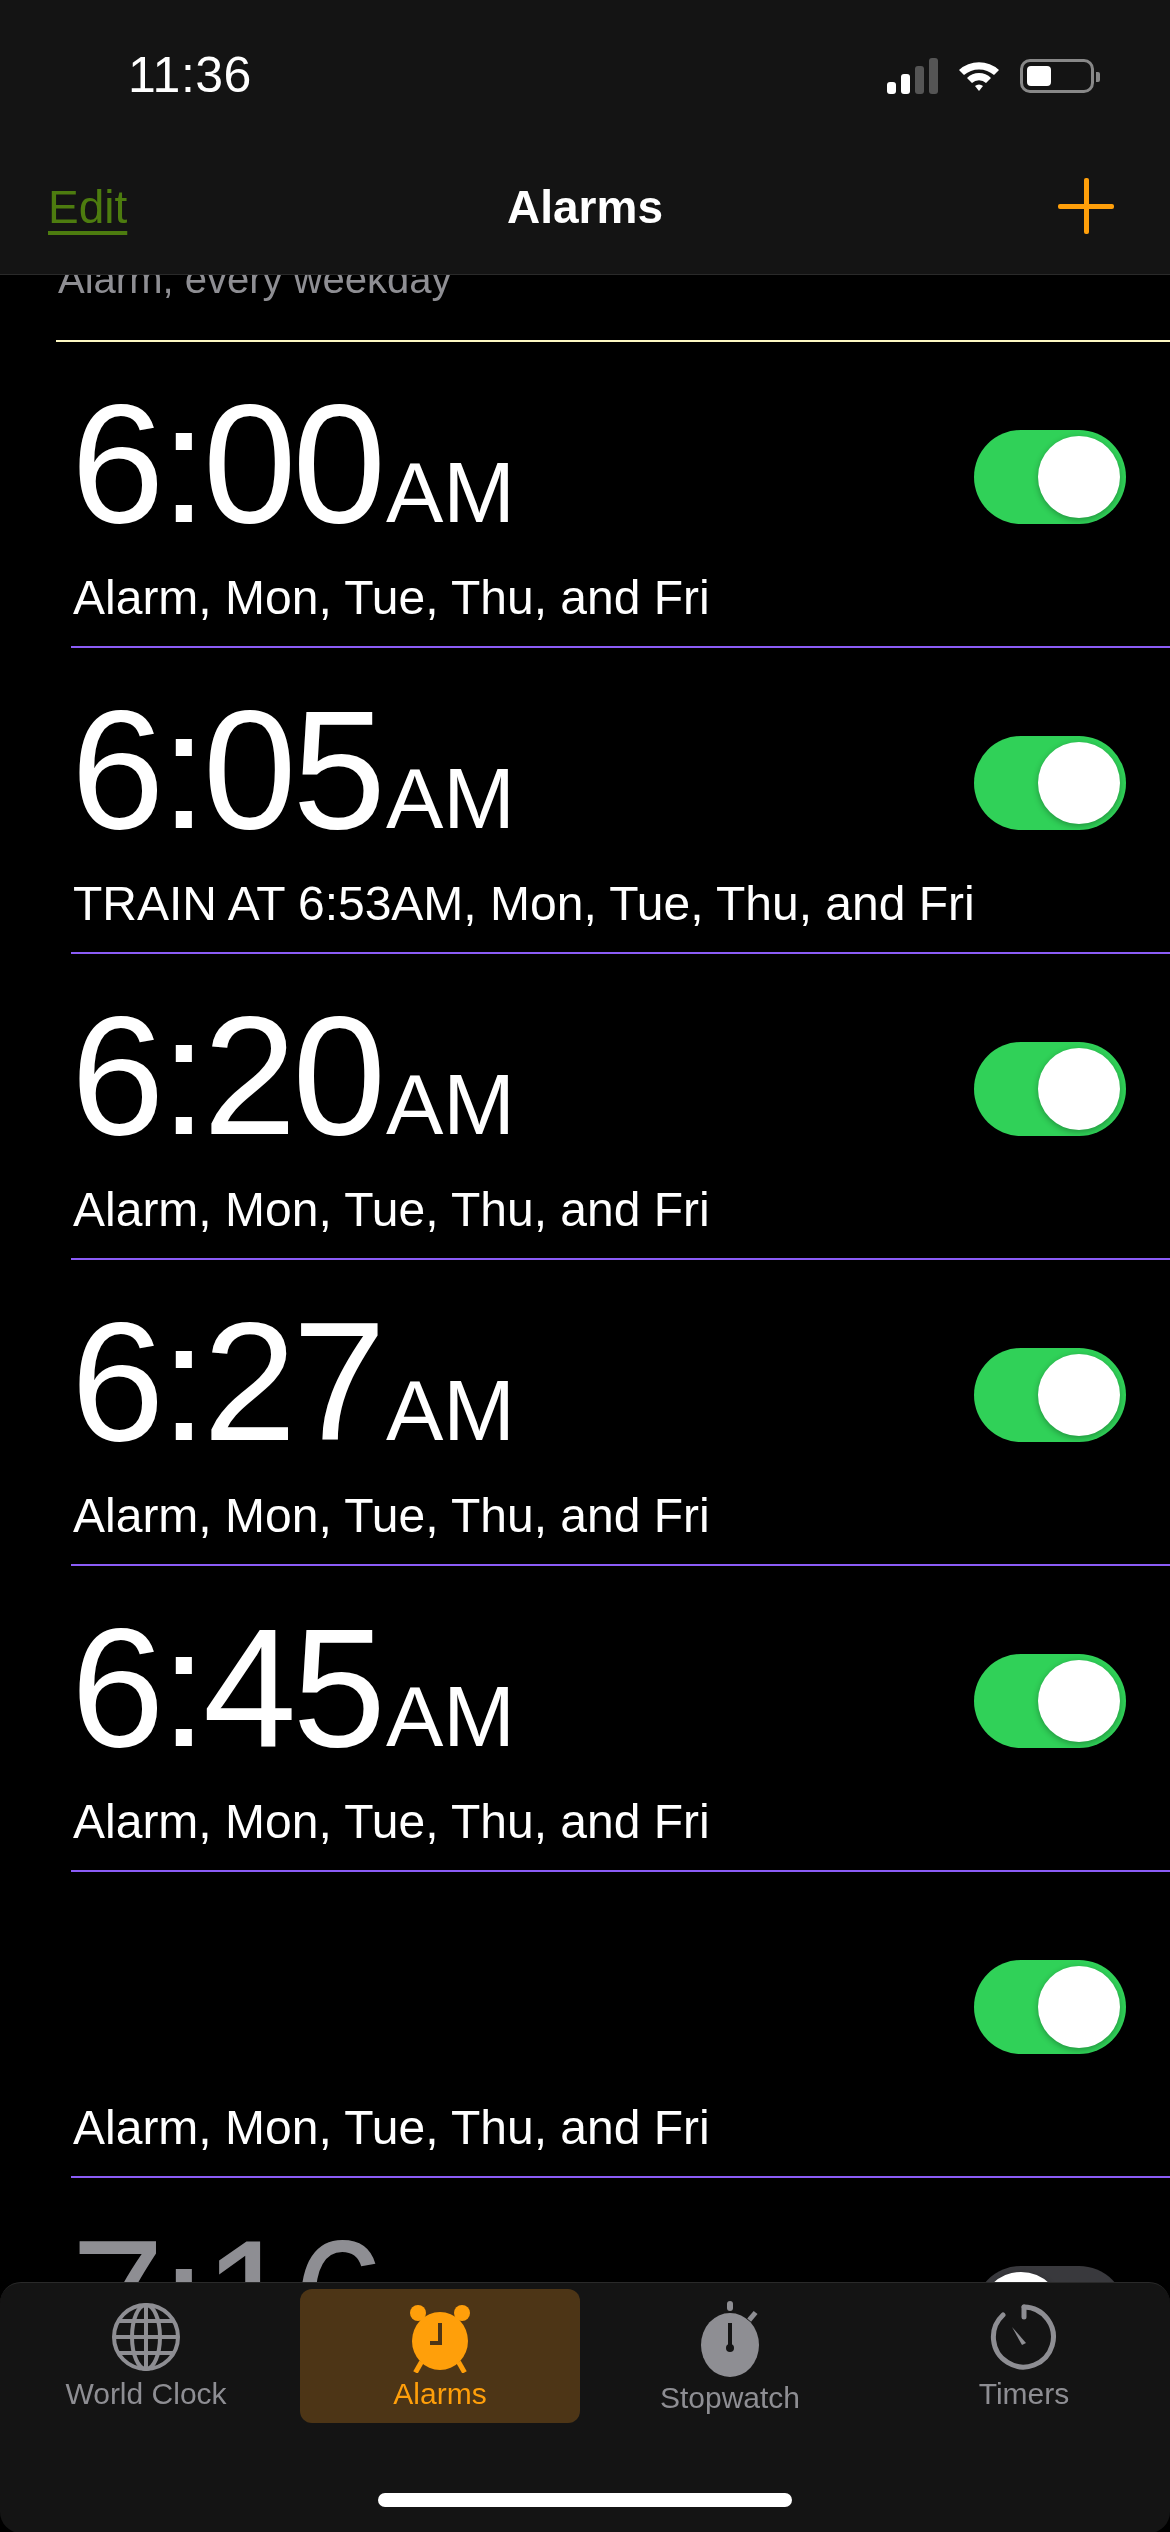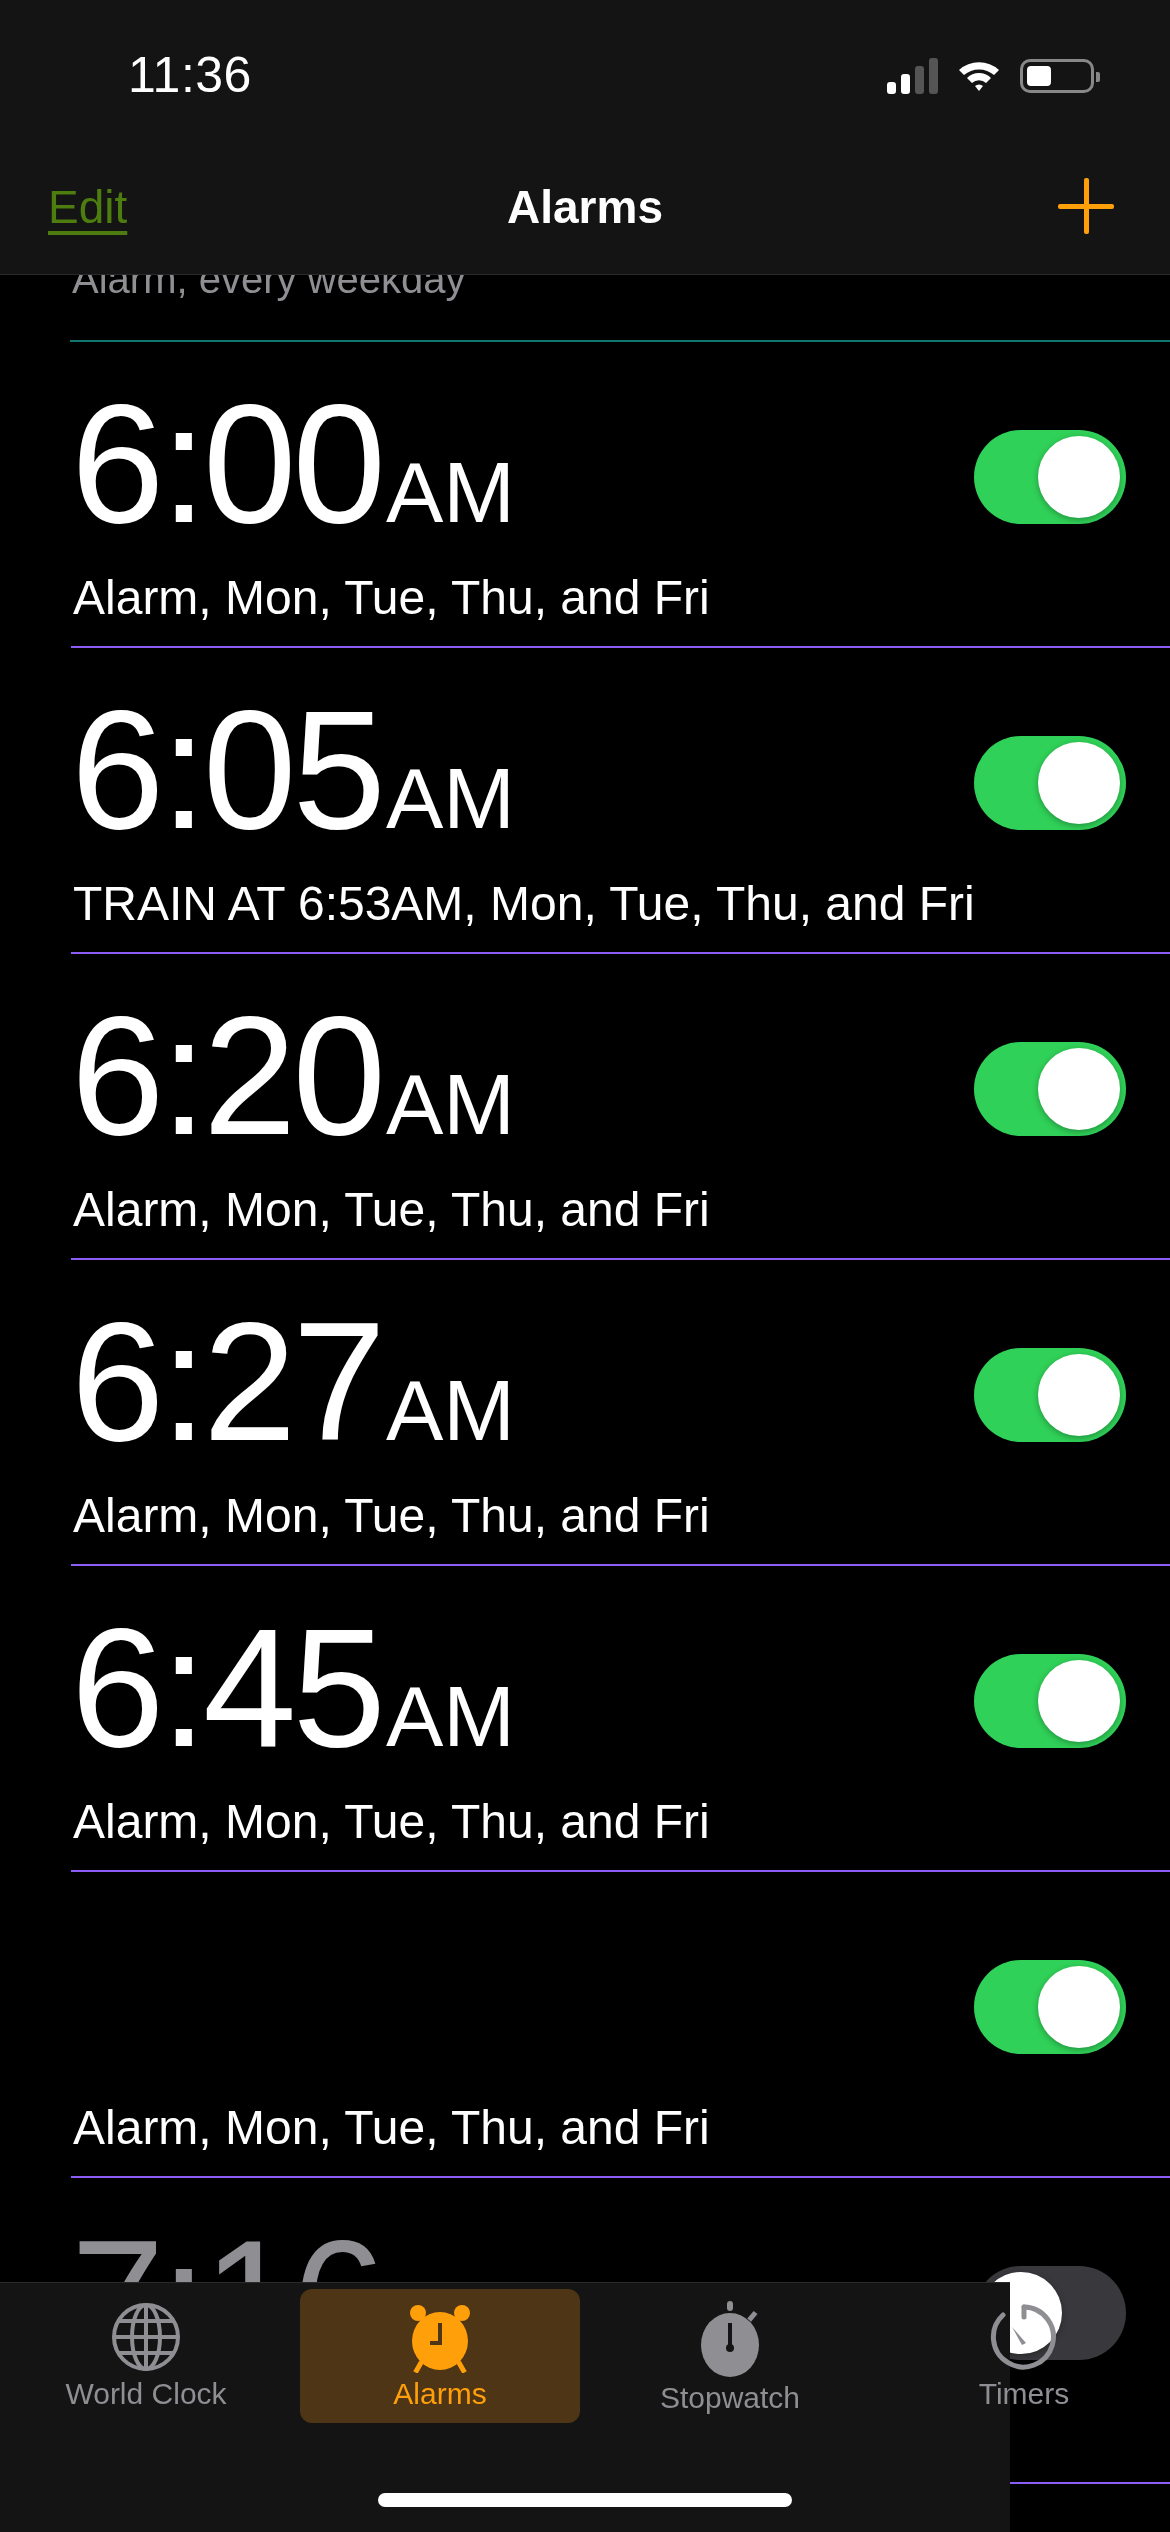--- a/index.html
+++ b/index.html
@@ -14,32 +14,32 @@
   .battery .fill{position:absolute;left:4px;top:4px;bottom:4px;width:24px;background:#fff;border-radius:4px;}
   .battery .nub{position:absolute;right:-9px;top:10px;width:4px;height:10px;background:#888;border-radius:0 2px 2px 0;}
   .navbar{position:absolute;left:0;top:150px;width:1170px;height:124px;background:#141414;z-index:5;border-bottom:1px solid #2a2a2a;}
   .edit{position:absolute;left:48px;top:30px;font-size:46px;color:#4d7c0f;text-decoration:underline;text-underline-offset:8px;}
   .nav-title{position:absolute;left:0;right:0;top:30px;text-align:center;font-size:46px;font-weight:600;}
   .plus{position:absolute;right:56px;top:28px;width:56px;height:56px;}
   .plus::before,.plus::after{content:"";position:absolute;background:#ff9f0a;border-radius:2px;}
   .plus::before{left:26px;top:0;width:5px;height:56px;}
   .plus::after{left:0;top:26px;width:56px;height:5px;}
   .list{position:absolute;left:0;top:240px;width:1170px;}
-  .partial-top{height:100px;position:relative;border-bottom:2px solid #0f766e;margin-left:70px;}
+  .partial-top{height:100px;position:relative;border-bottom:2px solid #fef9c3;margin-left:56px;}
   .partial-top span{position:absolute;left:2px;bottom:38px;font-size:40px;color:#8e8e93;}
   .row{position:relative;height:304px;margin-left:71px;border-bottom:2px solid #8b5cf6;}
   .time{position:absolute;left:0;top:38px;font-size:168px;font-weight:200;line-height:1;letter-spacing:-4px;}
   .ampm{font-size:86px;letter-spacing:0;margin-left:4px;}
   .label{position:absolute;left:2px;top:228px;font-size:48px;}
   .toggle{position:absolute;right:44px;top:88px;width:152px;height:94px;border-radius:47px;background:#30d158;}
   .toggle .knob{position:absolute;right:6px;top:6px;width:82px;height:82px;border-radius:50%;background:#fff;box-shadow:0 2px 6px rgba(0,0,0,0.3);}
   .toggle.off{background:#39393d;}
   .toggle.off .knob{left:6px;right:auto;}
   .row.dim .time{color:#8e8e93;}
-  .tabbar{position:absolute;left:0;top:2282px;width:1010px;height:250px;background:#141414;border-top:1px solid #2a2a2a;z-index:6;}
+  .tabbar{position:absolute;left:0;top:2282px;width:1170px;height:250px;background:#141414;border-top:1px solid #2a2a2a;z-index:6;border-radius:21px;}
   .tab{position:absolute;top:6px;width:280px;height:134px;text-align:center;color:#8e8e93;font-size:30px;}
   .tab.active{background:#4d3516;border-radius:12px;color:#ff9f0a;}
   .tab svg{display:block;margin:12px auto 4px;}
   .home-ind{position:absolute;left:378px;top:2493px;width:414px;height:14px;border-radius:7px;background:#fff;z-index:7;}
 </style>
 </head>
 <body>
 
 <div class="status-bar">
   <div class="status-time">11:36</div>

